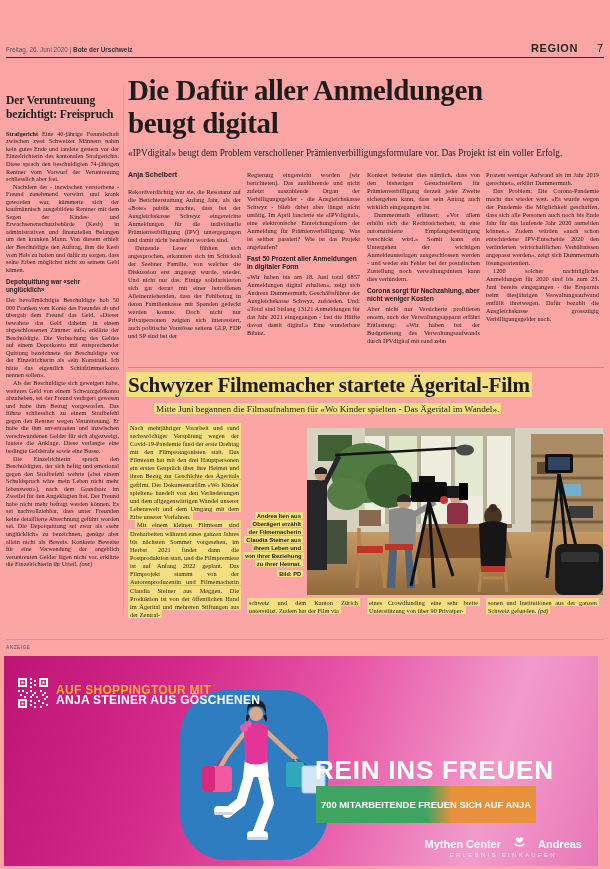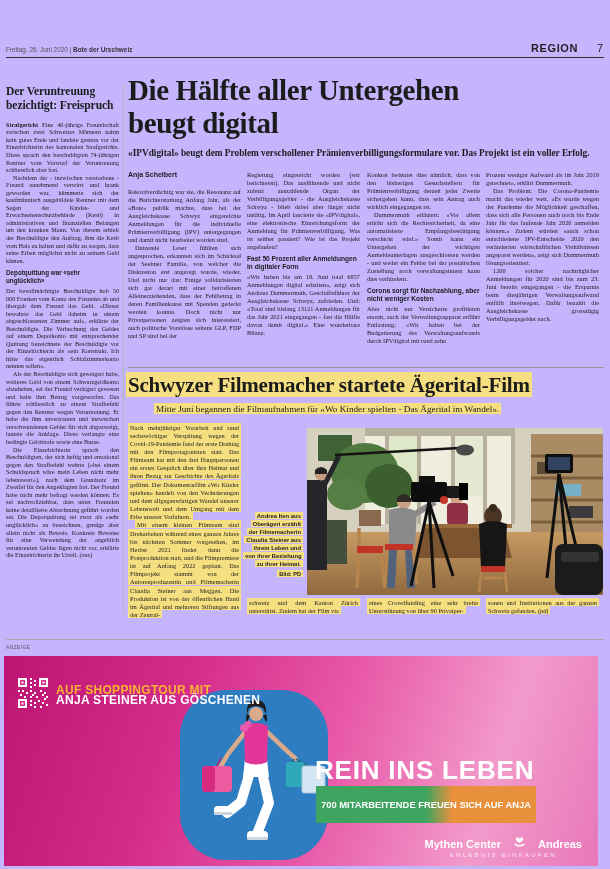--- a/index.html
+++ b/index.html
@@ -1,42 +1,42 @@
 <!DOCTYPE html>
 <html lang="de"><head>
 <meta charset="utf-8">
 <style>
   html,body { margin:0; padding:0; background:#d9d9d9; }
   .page {
     position:relative; width:610px; height:869px; margin:0 auto;
-    background:#c4b5fd; overflow:hidden;
+    background:#fca5a5; overflow:hidden;
     font-family:"Liberation Serif", serif; color:#1c1c1c;
   }
 
   
   .page-header { position:absolute; left:6px; right:6px; top:40px; height:17px;
     border-bottom:1.2px solid #2f2f2f; font-family:"Liberation Sans", sans-serif; }
   .date-line { position:absolute; left:0; bottom:4px; font-size:6.4px; color:#555; }
   .date-line b { color:#333; }
   .section-label { position:absolute; right:26px; bottom:3px; font-size:11px; font-weight:bold; letter-spacing:.6px; color:#222;}
   .page-number { position:absolute; right:1px; bottom:3px; font-size:11px; color:#222; }
 
   
   .left-article { position:absolute; left:6px; top:85px; width:113px; height:532px; overflow:hidden; }
-  .la-title { font-size:11.6px; font-weight:bold; line-height:1.2; letter-spacing:-.1px; margin:0 0 8px; }
+  .la-title { font-size:11.6px; font-weight:bold; line-height:1.2; letter-spacing:-.1px; margin:9px 0 8px; }
   .left-article p { margin:0; font-size:6.2px; line-height:7.55px; text-align:justify; }
   .ind { text-indent:7px; }
   .la-sub { font-family:"Liberation Sans", sans-serif; font-weight:bold; font-size:6.3px; line-height:7.4px; margin:5px 0 3px; }
   .sig { font-style:italic; }
   .v-divider { position:absolute; left:123px; top:85px; height:530px; border-left:.8px solid #b5b5b5; }
 
   
   .main-head { position:absolute; left:128px; top:74px; width:476px; }
   .mh-line { display:block; font-size:29px; font-weight:bold; line-height:33px; letter-spacing:-.4px; }
-  .mh-sub { margin-top:8px; font-size:9.3px;font-weight:bold; }
+  .mh-sub { margin-top:8px; font-size:9.3px; }
   .col { position:absolute; top:171px; width:113px; height:194px; overflow:hidden;
          font-size:6.35px; line-height:8px; text-align:justify; }
   .col p { margin:0; }
   .col-1 { left:128px; } .col-2 { left:247px; } .col-3 { left:367px; } .col-4 { left:486px; }
   .byline { font-family:"Liberation Sans", sans-serif; font-weight:bold; font-size:7px; margin:0 0 9px; text-align:left; }
   .cross-sub { font-family:"Liberation Sans", sans-serif; font-weight:bold; font-size:6.6px; line-height:7.6px; margin:4px 0 3px; text-align:left; }
 
   
   .film-rule { position:absolute; left:128px; right:6px; top:367px; border-top:.8px solid #999; }
   .hl { background:#f6df80; box-decoration-break:clone; -webkit-box-decoration-break:clone; padding:.5px 2px; }
@@ -90,21 +90,21 @@
     <p class="ind">Nachdem der - inzwischen verstorbene - Freund zunehmend verwirrt und krank geworden war, kümmerte sich der kaufmännisch ausgebildete Rentner mit dem Segen der Kindes- und Erwachsenenschutzbehörde (Kesb) in administrativen und finanziellen Belangen um den kranken Mann. Von diesem erhielt der Beschuldigte den Auftrag, ihm die Kesb vom Hals zu halten und dafür zu sorgen, dass seine Erben möglichst nicht zu seinem Geld kämen.</p>
     <div class="la-sub">Depotquittung war «sehr unglücklich»</div>
     <p>Der bevollmächtigte Beschuldigte hob 50 000 Franken vom Konto des Freundes ab und übergab dem Freund das Geld. «Dieser bewahrte das Geld daheim in einem abgeschlossenen Zimmer auf», erklärte der Beschuldigte. Die Verbuchung des Geldes auf einem Depotkonto mit entsprechender Quittung bezeichnete der Beschuldigte vor der Einzelrichterin als «ein Konstrukt. Ich hätte das eigentlich Schlafzimmerkonto nennen sollen».</p>
     <p class="ind">Als der Beschuldigte sich geweigert habe, weiteres Geld von einem Schwarzgeldkonto abzuheben, sei der Freund verärgert gewesen und habe ihm Betrug vorgeworfen. Das führte schliesslich zu einem Strafbefehl gegen den Rentner wegen Veruntreuung. Er habe die ihm anvertrauten und inzwischen verschwundenen Gelder für sich abgezweigt, lautete die Anklage. Diese verlangte eine bedingte Geldstrafe sowie eine Busse.</p>
     <p class="ind"><span>Die Einzelrichterin sprach den Beschuldigten, der sich heftig und emotional gegen den Strafbefehl wehrte («bei einem Schuldspruch wäre mein Leben nicht mehr lebenswert»), nach dem Grundsatz im Zweifel für den Angeklagten frei. Der Freund habe nicht mehr befragt werden können. Es sei nachvollziehbar, dass unter Freunden keine detaillierte Abrechnung geführt worden sei. Die Depotquittung sei zwar als «sehr unglücklich» zu bezeichnen, genüge aber allein nicht als Beweis. Konkrete Beweise für eine Verwendung der angeblich veruntreuten Gelder lägen nicht vor, erklärte die Einzelrichterin ihr Urteil.</span> <i class="sig">(one)</i></p>
   </div>
   <div class="v-divider"></div>
 
   <div class="main-head">
     <h1 style="margin:0">
-      <span class="mh-line">Die Hälfte aller Untergehen</span>
+      <span class="mh-line">Die Dafür aller Anmeldungen</span>
       <span class="mh-line">beugt digital</span>
     </h1>
     <div class="mh-sub">«IPVdigital» beugt dem Problem verschollener Prämienverbilligungsformulare vor. Das Projekt ist ein voller Erfolg.</div>
   </div>
 
   <div class="col col-1">
     <div class="byline">Anja Schelbert</div>
     <p>Rekordverdächtig war sie, die Resonanz auf die Berichterstattung Anfang Jahr, als der «Bote» publik machte, dass bei der Ausgleichskasse Schwyz eingereichte Anmeldungen für die individuelle Prämienverbilligung (IPV) untergegangen und damit nicht bearbeitet worden sind.</p>
     <p class="ind">Dutzende Leser fühlten sich angesprochen, erkannten sich im Schicksal der Seebner Familie, von welcher die Diskussion erst angeregt wurde, wieder. Und nicht nur das: Einige solidarisierten sich gar derart mit einer betroffenen Alleinerziehenden, dass der Fehlbetrag in deren Familienkasse mit Spenden gedeckt werden konnte. Doch nicht nur Privatpersonen zeigten sich interessiert, auch politische Vorstösse seitens GLP, FDP und SP sind bei der</p>
   </div>
@@ -325,21 +325,21 @@
           <rect x="24.5" y="3.5" width="2" height="2"></rect>
           <rect x="3.5" y="24.5" width="2" height="2"></rect>
       </g>
     </svg>
 
     <div class="ad-tour">
       <div class="l1">AUF SHOPPINGTOUR MIT</div>
       <div class="l2">ANJA STEINER AUS GÖSCHENEN</div>
     </div>
 
-    <div class="ad-headline">REIN INS LEBEN</div>
+    <div class="ad-headline">REIN INS FREUEN</div>
     <div class="ad-subline"><span>700 MITARBEITENDE FREUEN SICH AUF ANJA</span></div>
 
     <div class="ad-logo">
       <div class="logo-row">
         <span>Mythen Center</span>
         <svg width="15" height="15" viewBox="0 0 20 20">
           <path d="M10 7.2 C10 3.8, 15 3.8, 15 7 C15 9.4, 10 12, 10 12 C10 12, 5 9.4, 5 7 C5 3.8, 10 3.8, 10 7.2 Z" fill="#ffffff"></path>
           <path d="M4 13.5 Q10 18.5 16 13.5" stroke="#ffffff" stroke-width="1.8" fill="none" stroke-linecap="round"></path>
         </svg>
         <span>Andreas</span>

